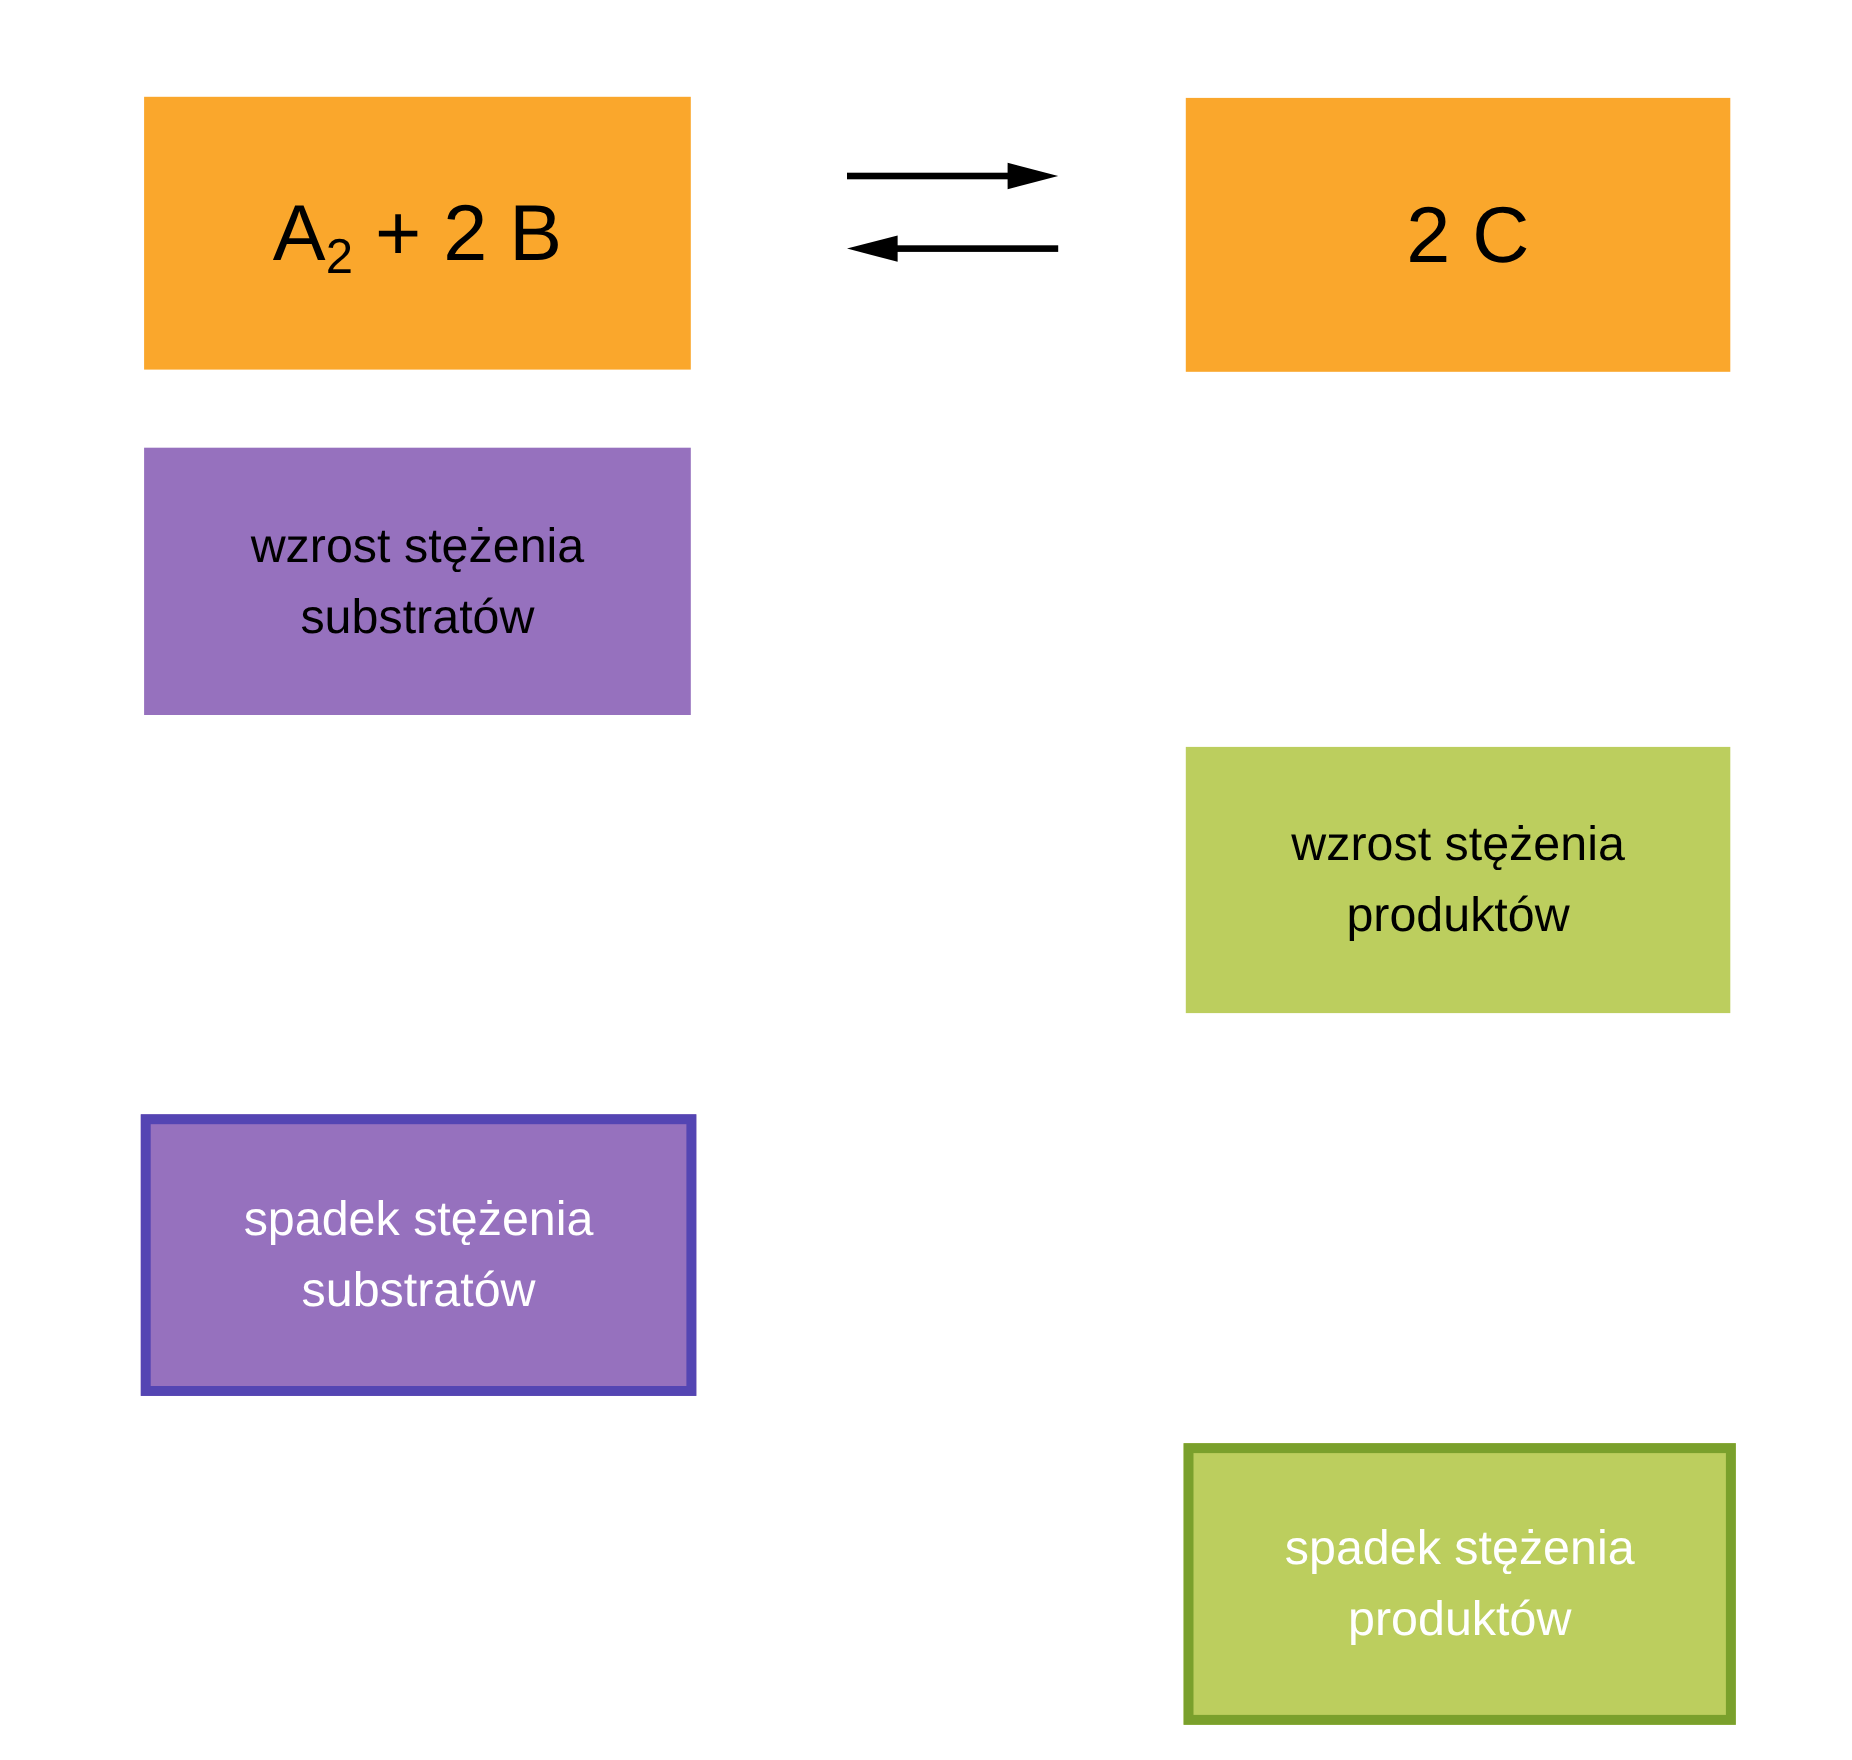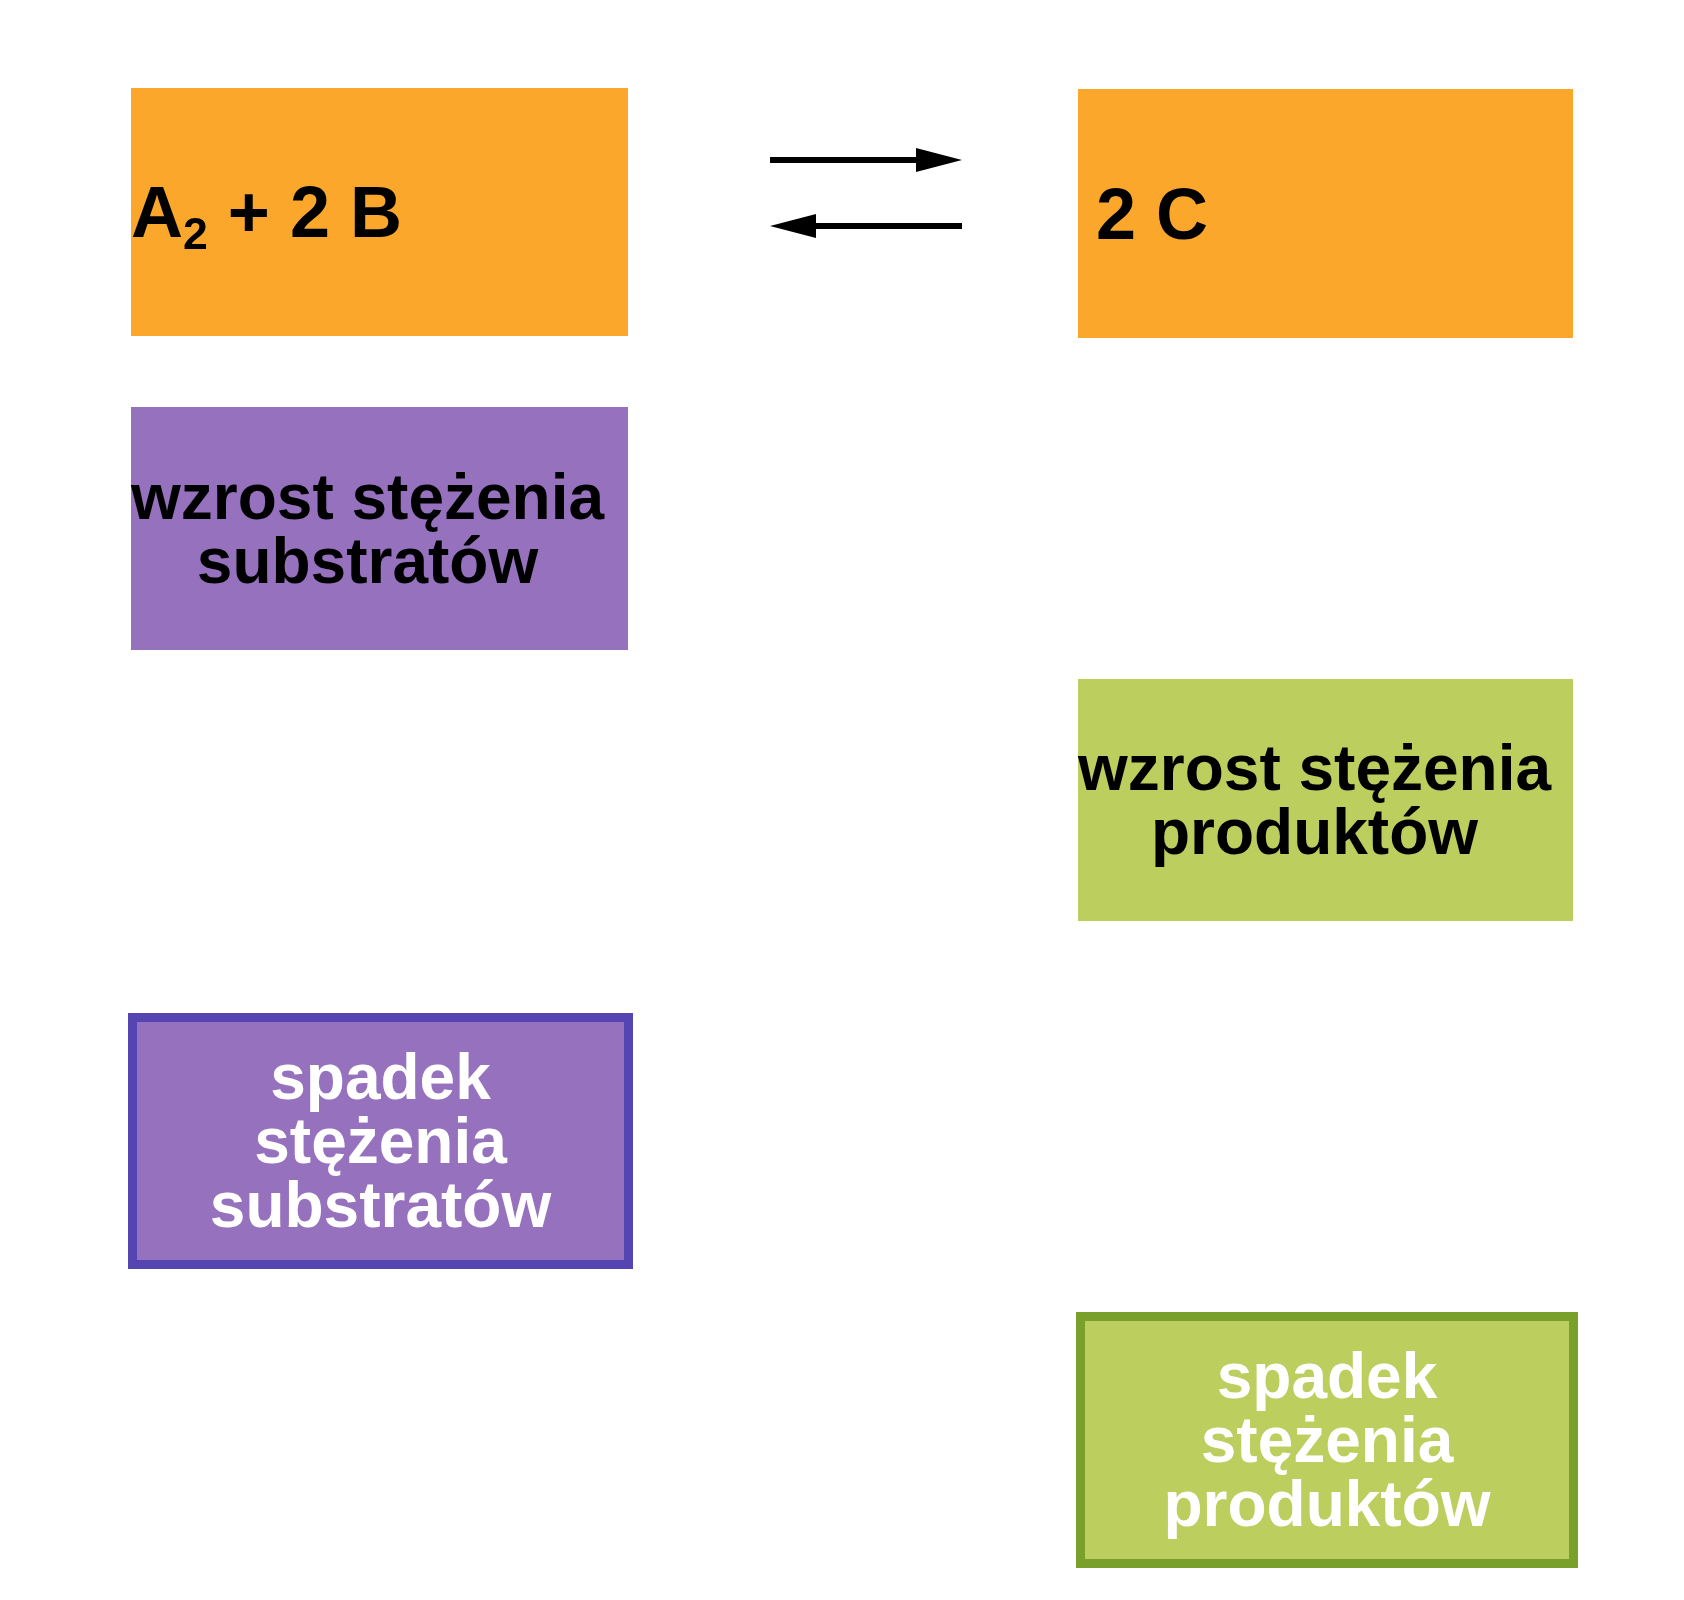--- a/index.html
+++ b/index.html
@@ -11,37 +11,38 @@
     width: 1684px;
     height: 1600px;
     position: relative;
     font-family: "Liberation Sans", "DejaVu Sans", sans-serif;
     overflow: hidden;
   }
   .box {
     position: absolute;
     display: flex;
     align-items: center;
+    justify-content: center;
     text-align: center;
-    font-weight: bold;
+    font-weight: normal;
     box-sizing: border-box;
   }
   .eq-box {
     background: #FAA72C;
     color: #000000;
     font-size: 72px;
   }
   .eq-box .sub {
     font-size: 0.62em;
     position: relative;
     top: 0.28em;
   }
   .eq-box .rest { white-space: pre; }
   .label-box {
-    font-size: 64px;
+    font-size: 44px;
     line-height: 64px;
   }
   #box-substrate-increase {
     left: 131px; top: 407px; width: 497px; height: 243px;
     background: #9671BE; color: #000000;
   }
   #box-product-increase {
     left: 1078px; top: 679px; width: 495px; height: 242px;
     background: #BCCE5E; color: #000000;
   }

